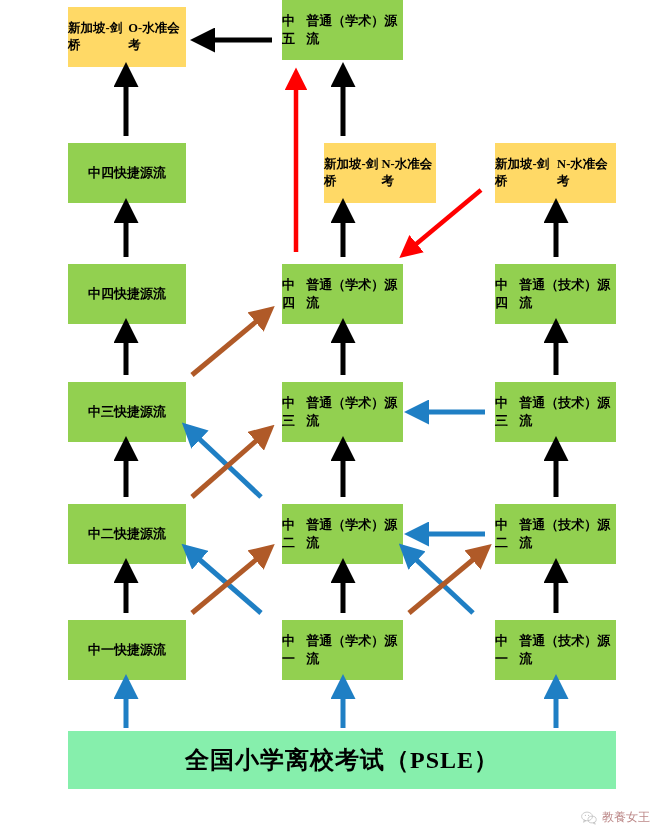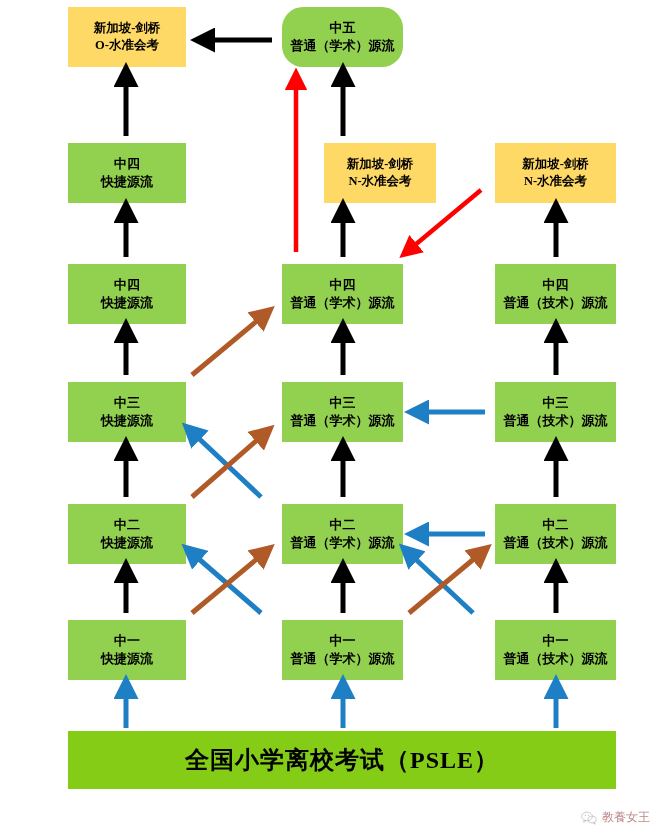--- a/index.html
+++ b/index.html
@@ -8,34 +8,33 @@
     background:#ffffff;
     font-family:"Liberation Serif","DejaVu Serif",serif;
     position:relative;
     overflow:hidden;
   }
   #stage{position:absolute;left:0;top:0;width:658px;height:832px;}
   .box{
     position:absolute;
     box-sizing:border-box;
     display:flex;
-    flex-direction:column;
     align-items:center;
     justify-content:center;
     text-align:left;
     line-height:1.35;
     color:#000000;
     font-weight:bold;
   }
   .box .l1{display:block;}
   .box .l2{display:block;}
   .green{background:#92D050;font-size:13px;}
   .yellow{background:#FFD966;font-size:12.5px;}
   .psle{
-    background:#84cc16;
+    background:#86efac;
     font-size:24px;
     font-weight:bold;
     letter-spacing:1px;
   }
   svg#arrows{position:absolute;left:0;top:0;width:658px;height:832px;pointer-events:none;}
   .watermark{
     position:absolute;
     right:8px;bottom:6px;
     display:flex;align-items:center;gap:5px;
     opacity:.55;
@@ -48,21 +47,21 @@
 </head>
 <body>
 
 <div id="stage">
 
   <div class="box yellow" style="left:68px;top:7px;width:118px;height:60px;">
     <span class="l1">新加坡-剑桥</span>
     <span class="l2">O-水准会考</span>
   </div>
 
-  <div class="box green" style="left:282px;top:7px;width:121px;height:60px;border-radius:21px;">
+  <div class="box green" style="left:282px;top:0;width:121px;height:60px;">
     <span class="l1">中五</span>
     <span class="l2">普通（学术）源流</span>
   </div>
 
   <div class="box green" style="left:68px;top:143px;width:118px;height:60px;">
     <span class="l1">中四</span>
     <span class="l2">快捷源流</span>
   </div>
 
   <div class="box yellow" style="left:324px;top:143px;width:112px;height:60px;">

